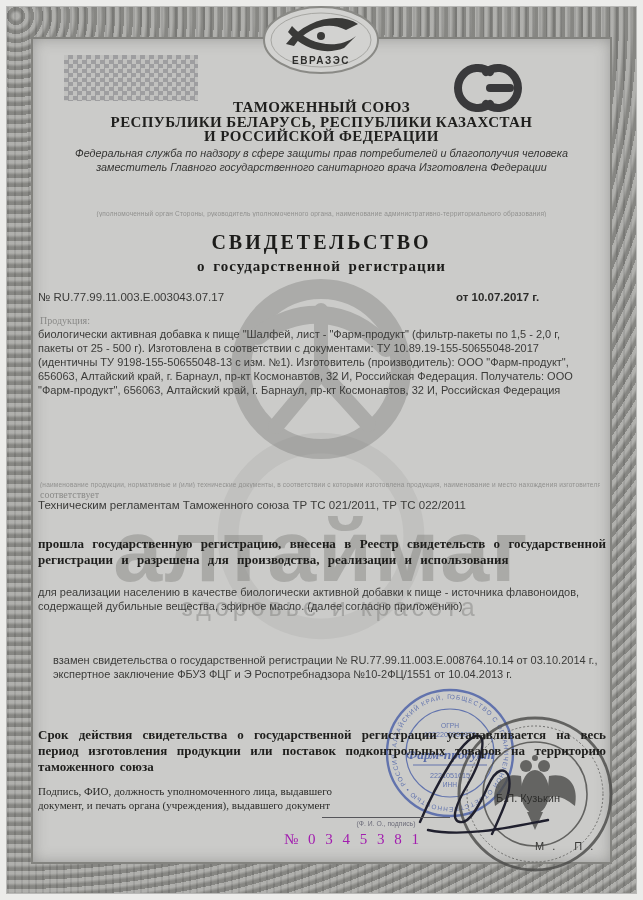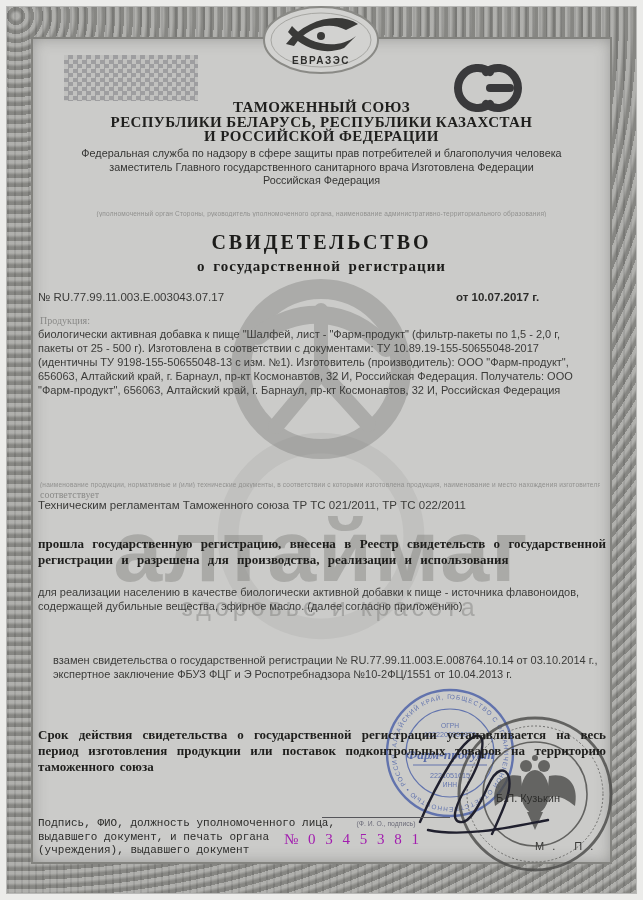--- a/index.html
+++ b/index.html
@@ -11,21 +11,21 @@
       repeating-radial-gradient(circle at 9px 9px, rgba(255,255,255,.20) 0 3px, rgba(58,58,56,.22) 6px 9px),
       repeating-linear-gradient(90deg, rgba(70,70,68,.20) 0 2px, transparent 2px 7px);
     box-shadow:0 0 0 1px #b9b9b7;}
   .paper{position:absolute;left:31px;right:31px;top:37px;bottom:36px;background:#cbcbc9;
     box-shadow:inset 0 0 0 2px #83837f, inset 0 0 16px rgba(70,70,68,.45);}
   .abs{position:absolute;}
   
   .union{left:40px;width:563px;top:100px;font-family:"Liberation Serif",serif;font-weight:bold;
     font-size:15px;line-height:14.5px;color:#1f1f1d;text-align:center;letter-spacing:.4px;filter:blur(.2px);}
   .authority{left:30px;width:583px;top:147px;font-size:10.8px;line-height:13.5px;color:#353533;
-    text-align:center;filter:blur(.2px);}
+    text-align:center;filter:blur(.2px);font-style:italic;}
   .fineprint{color:#90908e;font-size:6.5px;letter-spacing:.2px;white-space:nowrap;overflow:hidden;filter:blur(.55px);}
   .fp1{left:90px;width:463px;top:210px;text-align:center;}
   .fp2{left:40px;width:560px;top:481px;}
   .cert-title{left:40px;width:563px;top:231px;font-family:"Liberation Serif",serif;font-weight:bold;
     font-size:20px;letter-spacing:3px;color:#1c1c1a;text-align:center;filter:blur(.25px);}
   .cert-sub{left:40px;width:563px;top:258px;font-family:"Liberation Serif",serif;font-weight:bold;
     font-size:15px;letter-spacing:1px;word-spacing:3px;color:#1c1c1a;text-align:center;filter:blur(.25px);}
   .reg-row{left:38px;width:567px;top:291px;font-size:11.5px;color:#3a3a38;}
   .reg-num{position:absolute;left:0;top:0;}
   .reg-date{position:absolute;left:418px;top:0;font-weight:bold;color:#2c2c2a;}
@@ -35,22 +35,22 @@
   .comp-label{left:40px;top:489px;}
   .comp-text{left:38px;width:560px;top:499px;font-size:11.5px;color:#3b3b39;filter:blur(.18px);}
   .p-serif{font-family:"Liberation Serif",serif;font-weight:bold;font-size:13px;line-height:16px;
     color:#1e1e1c;text-align:justify;word-spacing:5px;filter:blur(.22px);}
   .p-sans{font-size:11px;line-height:14px;color:#3b3b39;filter:blur(.18px);}
   .st-registered{left:38px;width:568px;top:536px;}
   .st-usage{left:38px;width:568px;top:585px;}
   .st-basis{left:38px;width:568px;top:613px;}
   .st-basis-det{left:38px;width:568px;top:653px;margin-left:15px;}
   .st-validity{left:38px;width:568px;top:727px;word-spacing:2px;}
-  .sig-caption{left:38px;width:300px;top:785px;font-family:Liberation Mono, monospace;font-size:11px;
-    line-height:13.5px;color:#2b2b29;filter:blur(.25px);margin-top:32px;}
+  .sig-caption{left:38px;width:300px;top:785px;font-family:Liberation Serif, serif;font-size:11px;
+    line-height:13.5px;color:#2b2b29;filter:blur(.25px);}
   .sig-line{left:322px;width:128px;top:817px;border-top:1.2px solid #55555a;}
   .sig-line-caption{left:326px;width:120px;top:820px;font-size:6.8px;color:#6d6d7a;text-align:center;filter:blur(.3px);}
   .signer-name{left:496px;top:792px;font-size:11px;color:#2e2e2c;filter:blur(.25px);}
   .seal-place{left:535px;top:840px;font-size:11px;letter-spacing:8px;color:#3a3a38;filter:blur(.4px);}
   .serial{left:222px;width:200px;top:831px;font-family:"Liberation Serif",serif;font-size:15px;
     letter-spacing:3px;color:#a21caf;text-align:right;filter:blur(.2px);}
   
   .checker{left:64px;top:55px;width:134px;height:46px;opacity:.65;
     background:repeating-conic-gradient(#87878b 0% 25%, #bdbdbb 0% 50%) 0 0/9px 9px;filter:blur(.4px);}
   .se-mark{left:444px;top:60px;width:84px;height:56px;}
@@ -113,21 +113,20 @@
   </svg>
 
   <div class="abs union content">
     <div>ТАМОЖЕННЫЙ СОЮЗ</div>
     <div>РЕСПУБЛИКИ БЕЛАРУСЬ, РЕСПУБЛИКИ КАЗАХСТАН</div>
     <div>И РОССИЙСКОЙ ФЕДЕРАЦИИ</div>
   </div>
   <div class="abs authority content">
     <div>Федеральная служба по надзору в сфере защиты прав потребителей и благополучия человека</div>
     <div>заместитель Главного государственного санитарного врача Изготовлена Федерации</div>
-    <div>Российская Федерация</div>
   </div>
   <div class="abs fineprint fp1 content">(уполномоченный орган Стороны, руководитель уполномоченного органа, наименование административно-территориального образования)</div>
 
   <div class="abs cert-title content">СВИДЕТЕЛЬСТВО</div>
   <div class="abs cert-sub content">о государственной регистрации</div>
 
   <div class="abs reg-row content">
     <span class="reg-num">
       <span>№</span>
       <span>RU.77.99.11.003.Е.003043.07.17</span>

